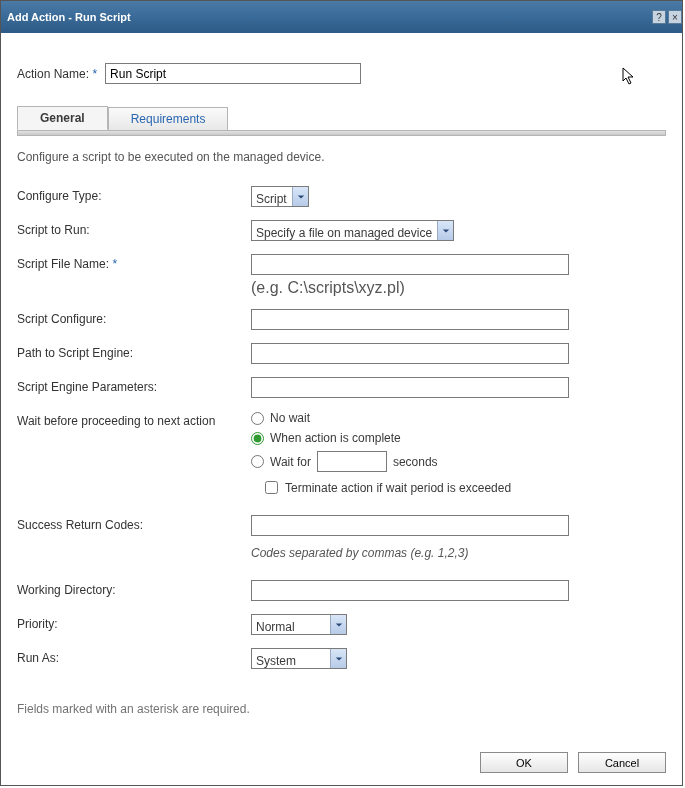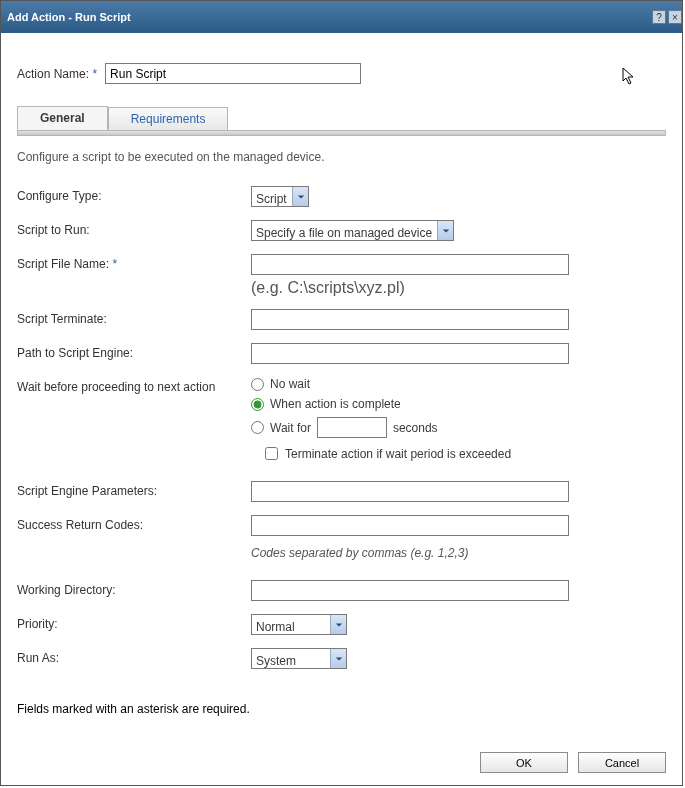--- a/index.html
+++ b/index.html
@@ -166,21 +166,21 @@
     font-size: 12px;
   }
   .radio-row input[type=radio] { accent-color: #2f9a2f; margin:0; }
   .radio-row .wait-input {
     width: 70px;
     height: 19px;
     border: 1px solid #7a7a7a;
   }
   .radio-row.cb { margin-top: 6px; gap:4px; }
   .radio-row.cb input[type=checkbox]{ margin-left:14px; }
-  .footnote { color: #000000; margin: 20px 0 28px 0; }
+  .footnote { color: #737373; margin: 20px 0 28px 0; }
   .button-bar {
     display: flex;
     justify-content: flex-end;
     gap: 10px;
     margin-top: auto;
     padding-top: 6px;
   }
   .btn {
     width: 88px;
     height: 21px;
@@ -256,28 +256,35 @@
         <span>Script File Name:</span>
         <span class="req-mark">*</span>
       </div>
       <div class="ctl">
         <input type="text" class="text-wide" value="" style="">
         <div class="hint">(e.g. C:\scripts\xyz.pl)</div>
       </div>
     </div>
 
     <div class="form-row">
-      <div class="lbl">Script Terminate:</div>
+      <div class="lbl">Script Configure:</div>
       <div class="ctl">
         <input type="text" class="text-wide" value="" style="">
       </div>
     </div>
 
     <div class="form-row">
       <div class="lbl">Path to Script Engine:</div>
+      <div class="ctl">
+        <input type="text" class="text-wide" value="" style="">
+      </div>
+    </div>
+
+    <div class="form-row">
+      <div class="lbl">Script Engine Parameters:</div>
       <div class="ctl">
         <input type="text" class="text-wide" value="" style="">
       </div>
     </div>
 
     <div class="form-row">
       <div class="lbl">Wait before proceeding to next action</div>
       <div class="ctl">
         <div class="radio-row">
           <input type="radio" name="wait" style="">
@@ -290,27 +297,20 @@
         <div class="radio-row">
           <input type="radio" name="wait" style="">
           <span>Wait for</span>
           <input type="text" class="wait-input" value="" style="">
           <span>seconds</span>
         </div>
         <div class="radio-row cb">
           <input type="checkbox" style="">
           <span>Terminate action if wait period is exceeded</span>
         </div>
-      </div>
-    </div>
-
-    <div class="form-row">
-      <div class="lbl">Script Engine Parameters:</div>
-      <div class="ctl">
-        <input type="text" class="text-wide" value="" style="">
       </div>
     </div>
 
     <div class="form-row">
       <div class="lbl">Success Return Codes:</div>
       <div class="ctl">
         <input type="text" class="text-wide" value="" style="">
         <div class="hint-i">Codes separated by commas (e.g. 1,2,3)</div>
       </div>
     </div>

